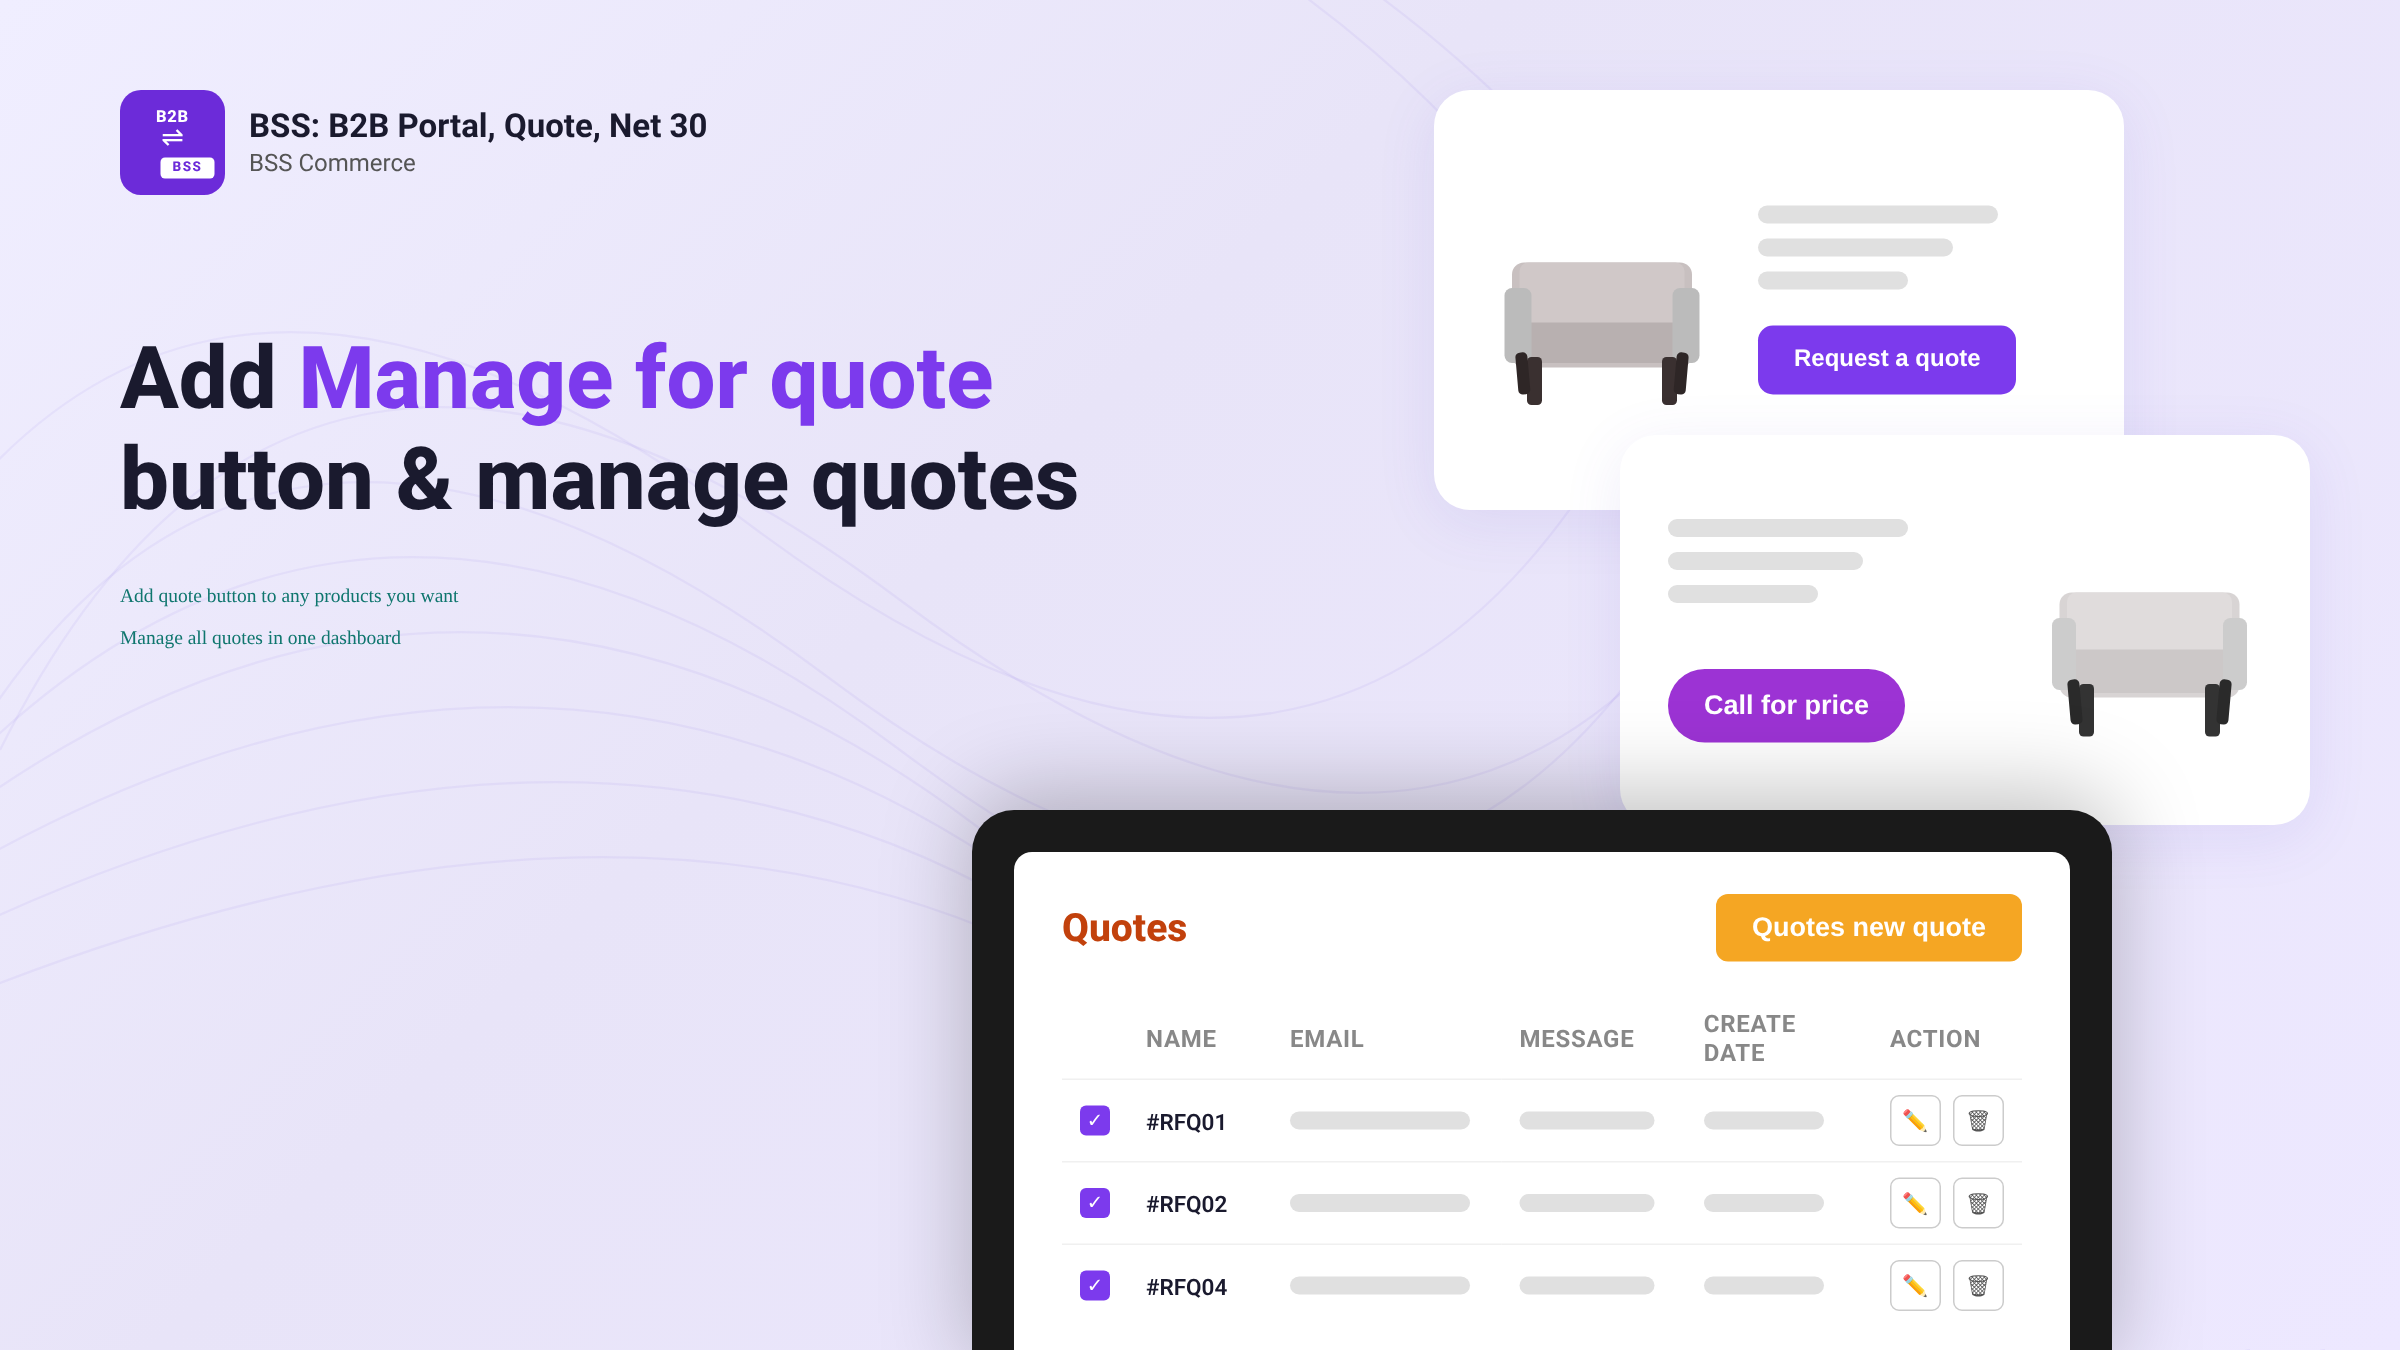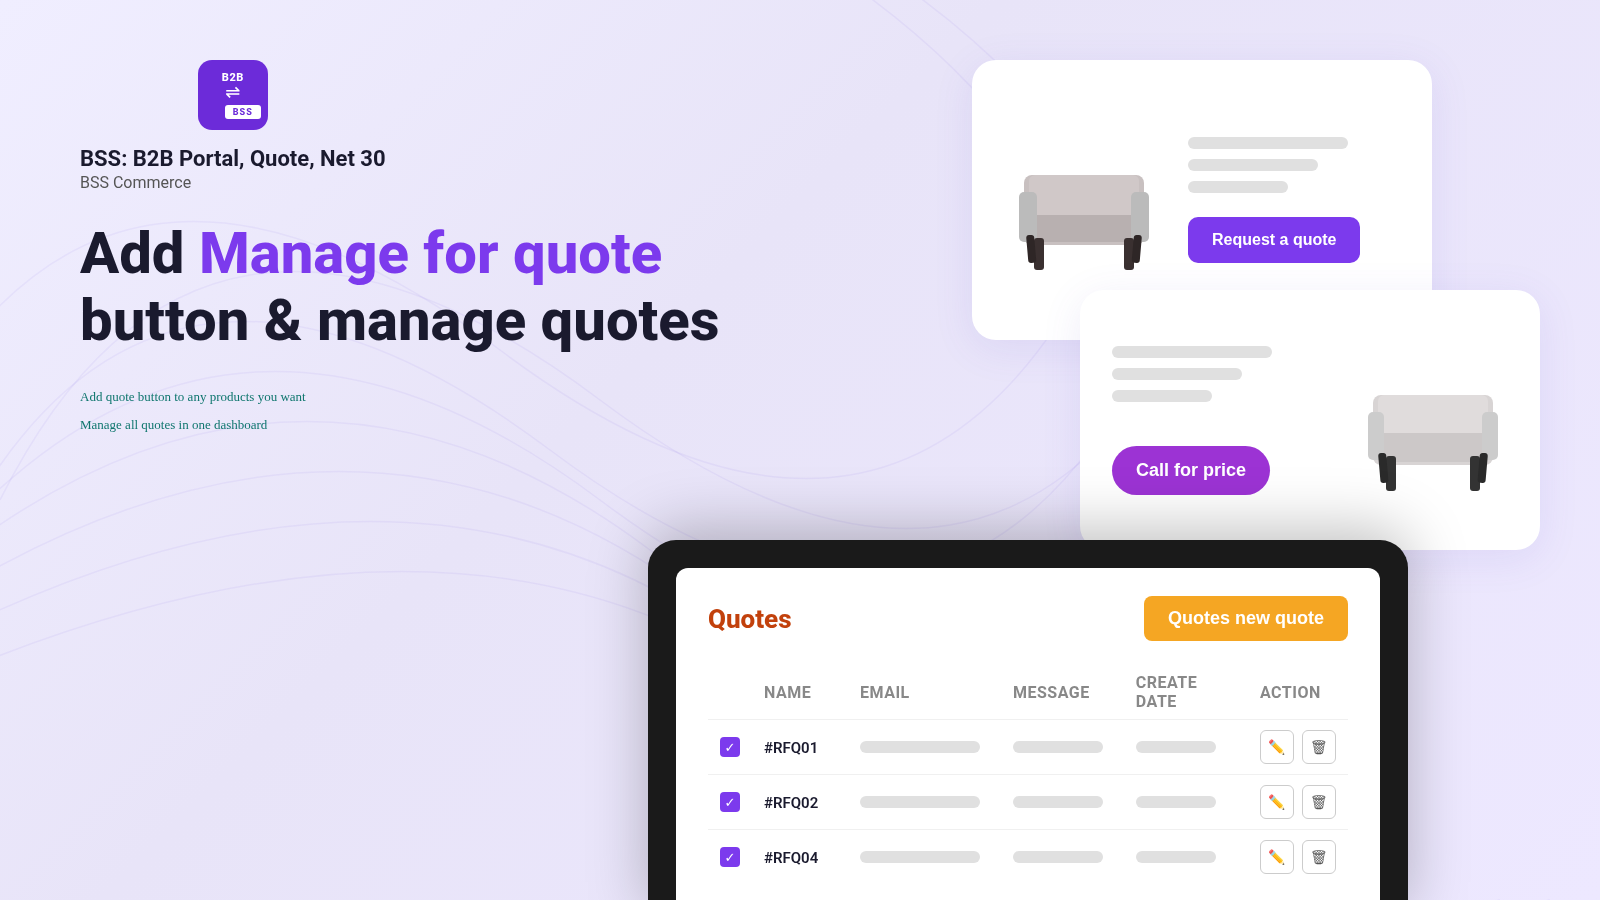--- a/index.html
+++ b/index.html
@@ -24,21 +24,20 @@
     }
 
     
     .header {
       position: absolute;
       top: 60px;
       left: 80px;
       display: flex;
       align-items: center;
       gap: 16px;
-      flex-direction: column;
     }
     .logo-icon {
       width: 70px;
       height: 70px;
       border-radius: 14px;
       background: #6c2bd9;
       display: flex;
       flex-direction: column;
       align-items: center;
       justify-content: center;
@@ -102,21 +101,21 @@
       font-size: 13px;
       color: #0f766e;
       margin-bottom: 12px;
       font-family: Liberation Serif, serif;
     }
 
     
     .card-request {
       position: absolute;
       top: 60px;
-      right: 168px;
+      right: 184px;
       width: 460px;
       height: 280px;
       background: white;
       border-radius: 24px;
       box-shadow: 0 8px 40px rgba(100, 80, 200, 0.1);
       display: flex;
       align-items: center;
       padding: 32px;
       gap: 24px;
     }

